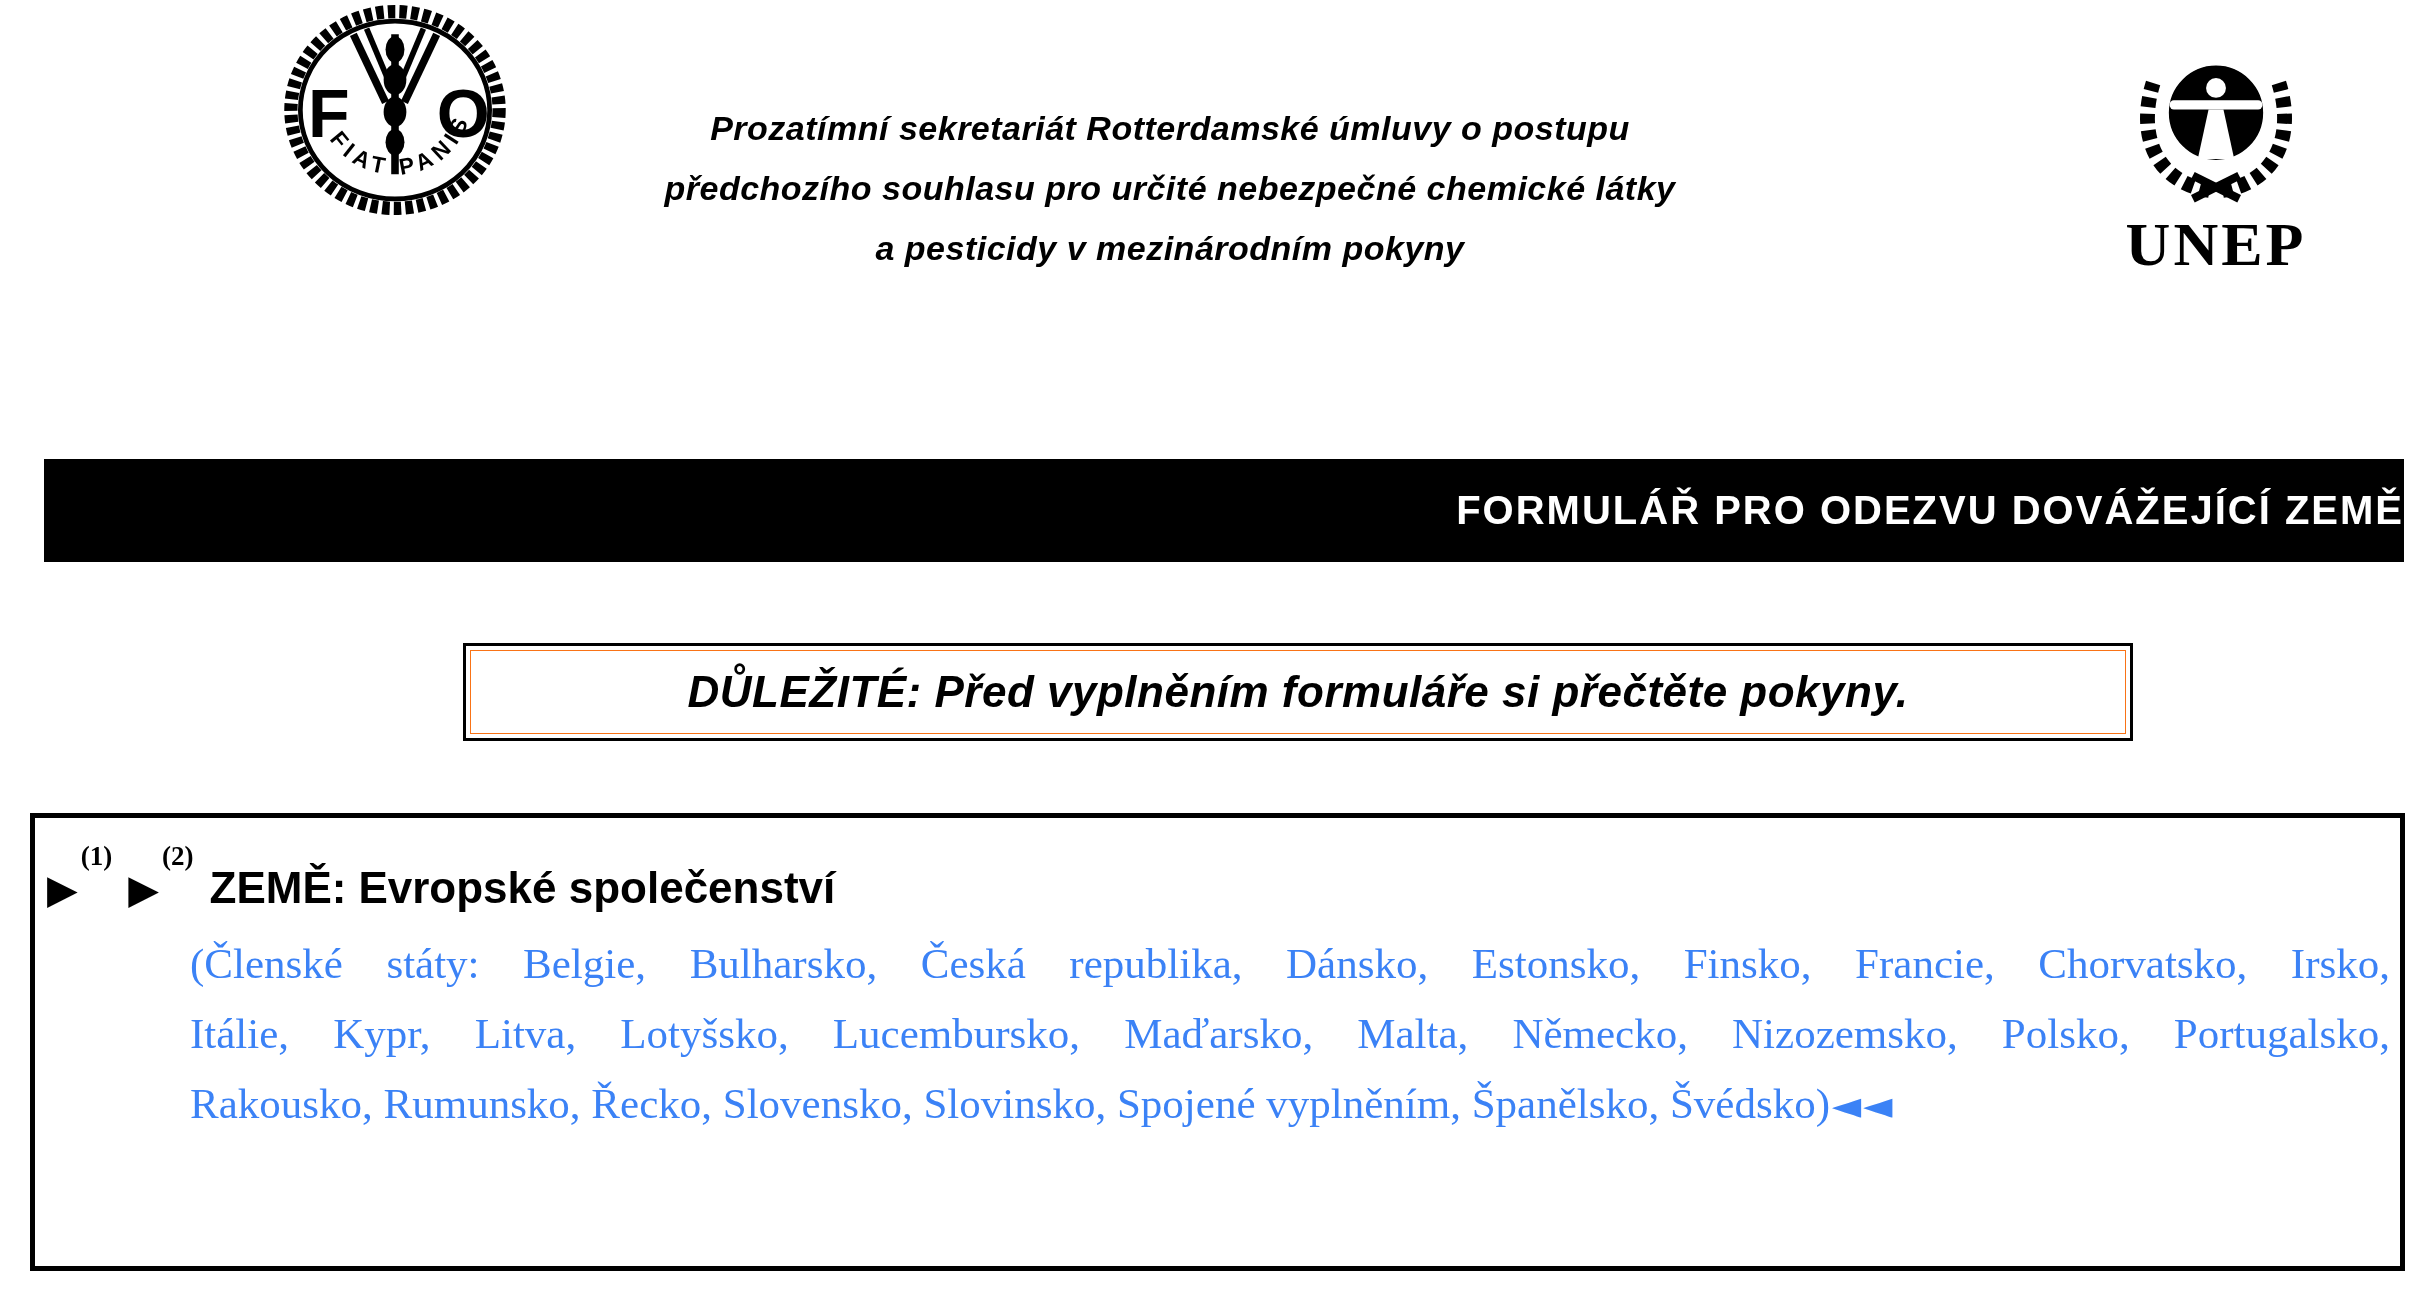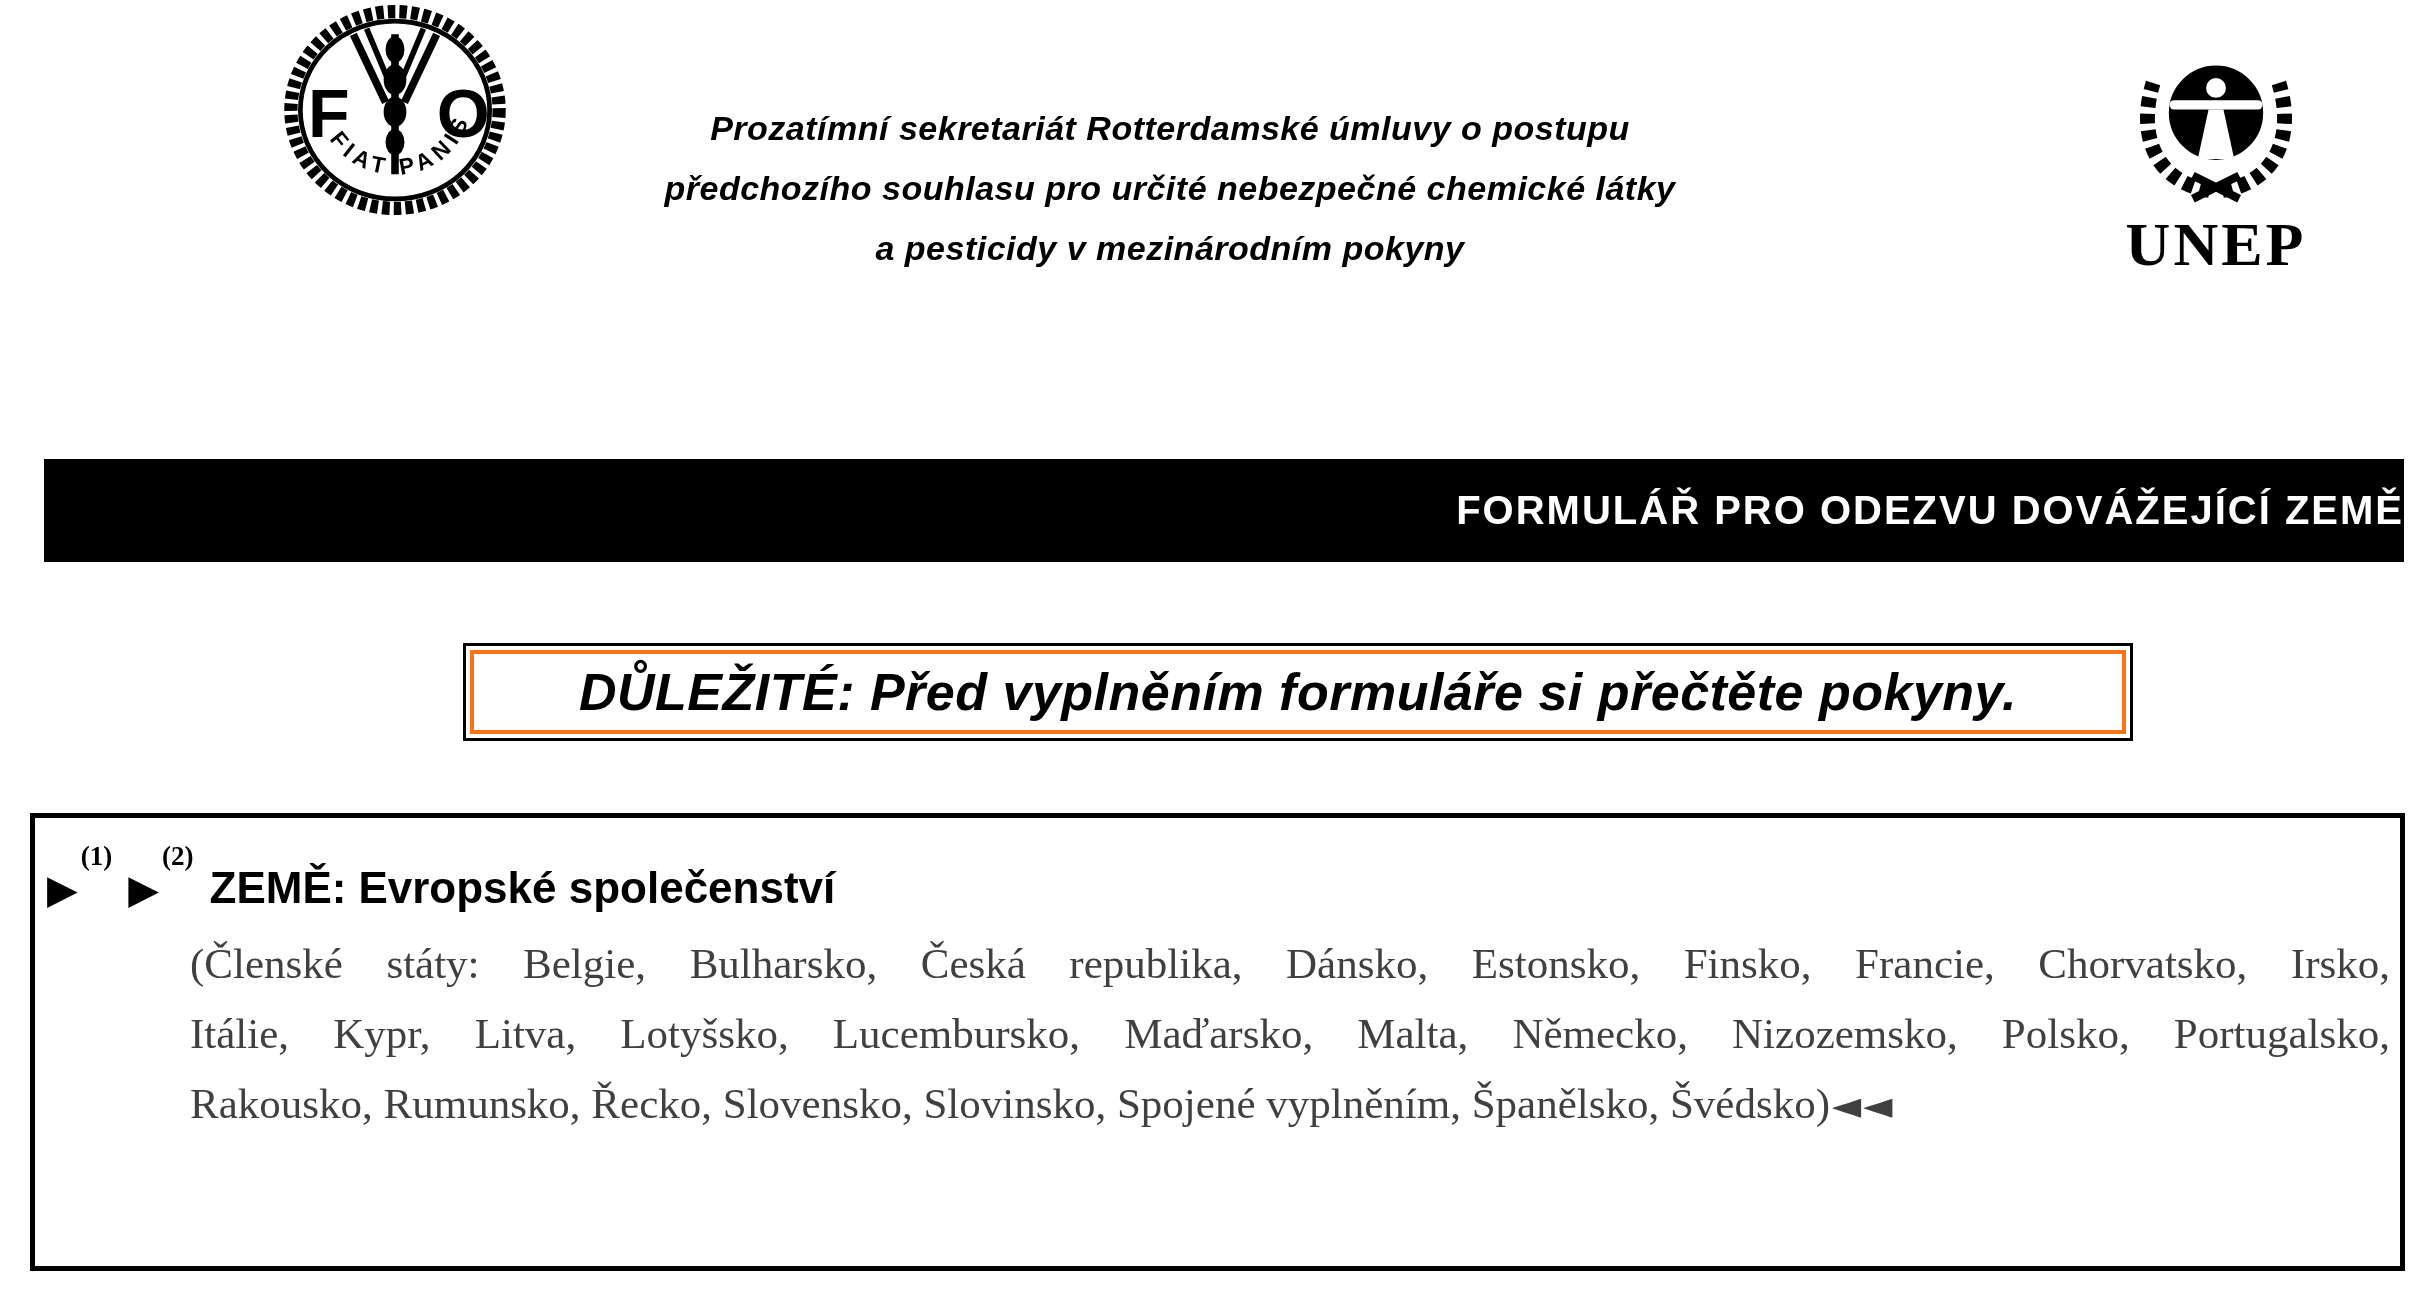--- a/index.html
+++ b/index.html
@@ -32,44 +32,44 @@
     display:flex; align-items:center; justify-content:flex-end;
     font-size:40px; font-weight:bold; letter-spacing:2px;
   }
 
   
   .notice-outer {
     position:absolute; left:463px; top:643px; width:1670px; height:98px;
     border:3px solid #000; padding:4px; background:#fff;
   }
   .notice-inner {
-    width:100%; height:100%; border:4px solid #f97316;
+    width:100%; height:100%; border:1px solid #f97316;
     display:flex; align-items:center; justify-content:center;
-    font-size:52px; font-weight:bold; font-style:italic; letter-spacing:0.5px;text-align:center;
+    font-size:44px; font-weight:bold; font-style:italic; letter-spacing:0.5px;text-align:center;
   }
 
   
   .country-box {
     position:absolute; left:30px; top:813px; width:2375px; height:458px;
     border:5px solid #000; background:#fff;
   }
   .country-line {
     margin:34px 0 0 12px; font-size:44px; font-weight:bold; line-height:52px;
     white-space:nowrap;
   }
   .tri { font-size:40px; font-weight:normal; }
   .ref-sup {
     font-family:"Liberation Serif", serif; font-weight:bold;
     font-size:27px; position:relative; top:-22px; margin:0 16px 0 3px;
   }
   .country-label { margin-right:12px; }
   .members {
     margin:14px 0 0 155px; width:2200px;
     font-family:"Liberation Serif", serif;
-    font-size:43px; line-height:70px; color:#404040;
+    font-size:43px; line-height:70px; color:#3b82f6;
   }
   .jline { text-align:justify; text-align-last:justify; }
   .lline { text-align:left; white-space:nowrap; }
   .end-tri { font-family:"DejaVu Sans", sans-serif; font-size:38px; letter-spacing:2px; margin-left:2px; }
 </style>
 </head>
 <body>
 
 <div class="page">
 

